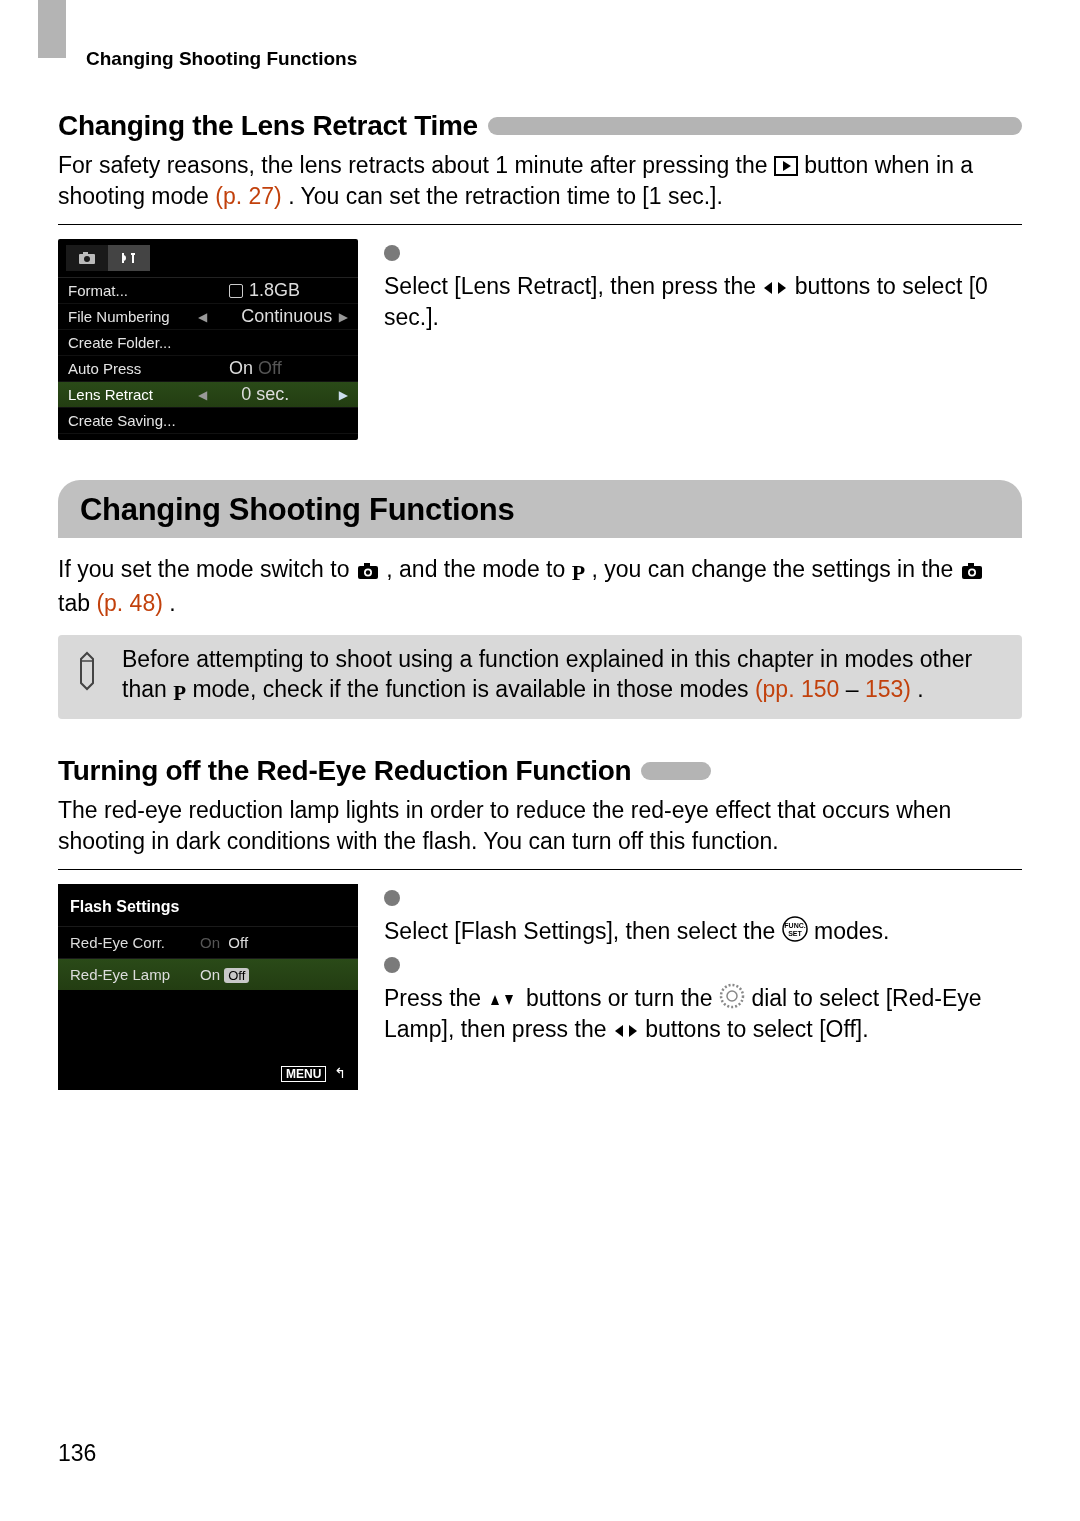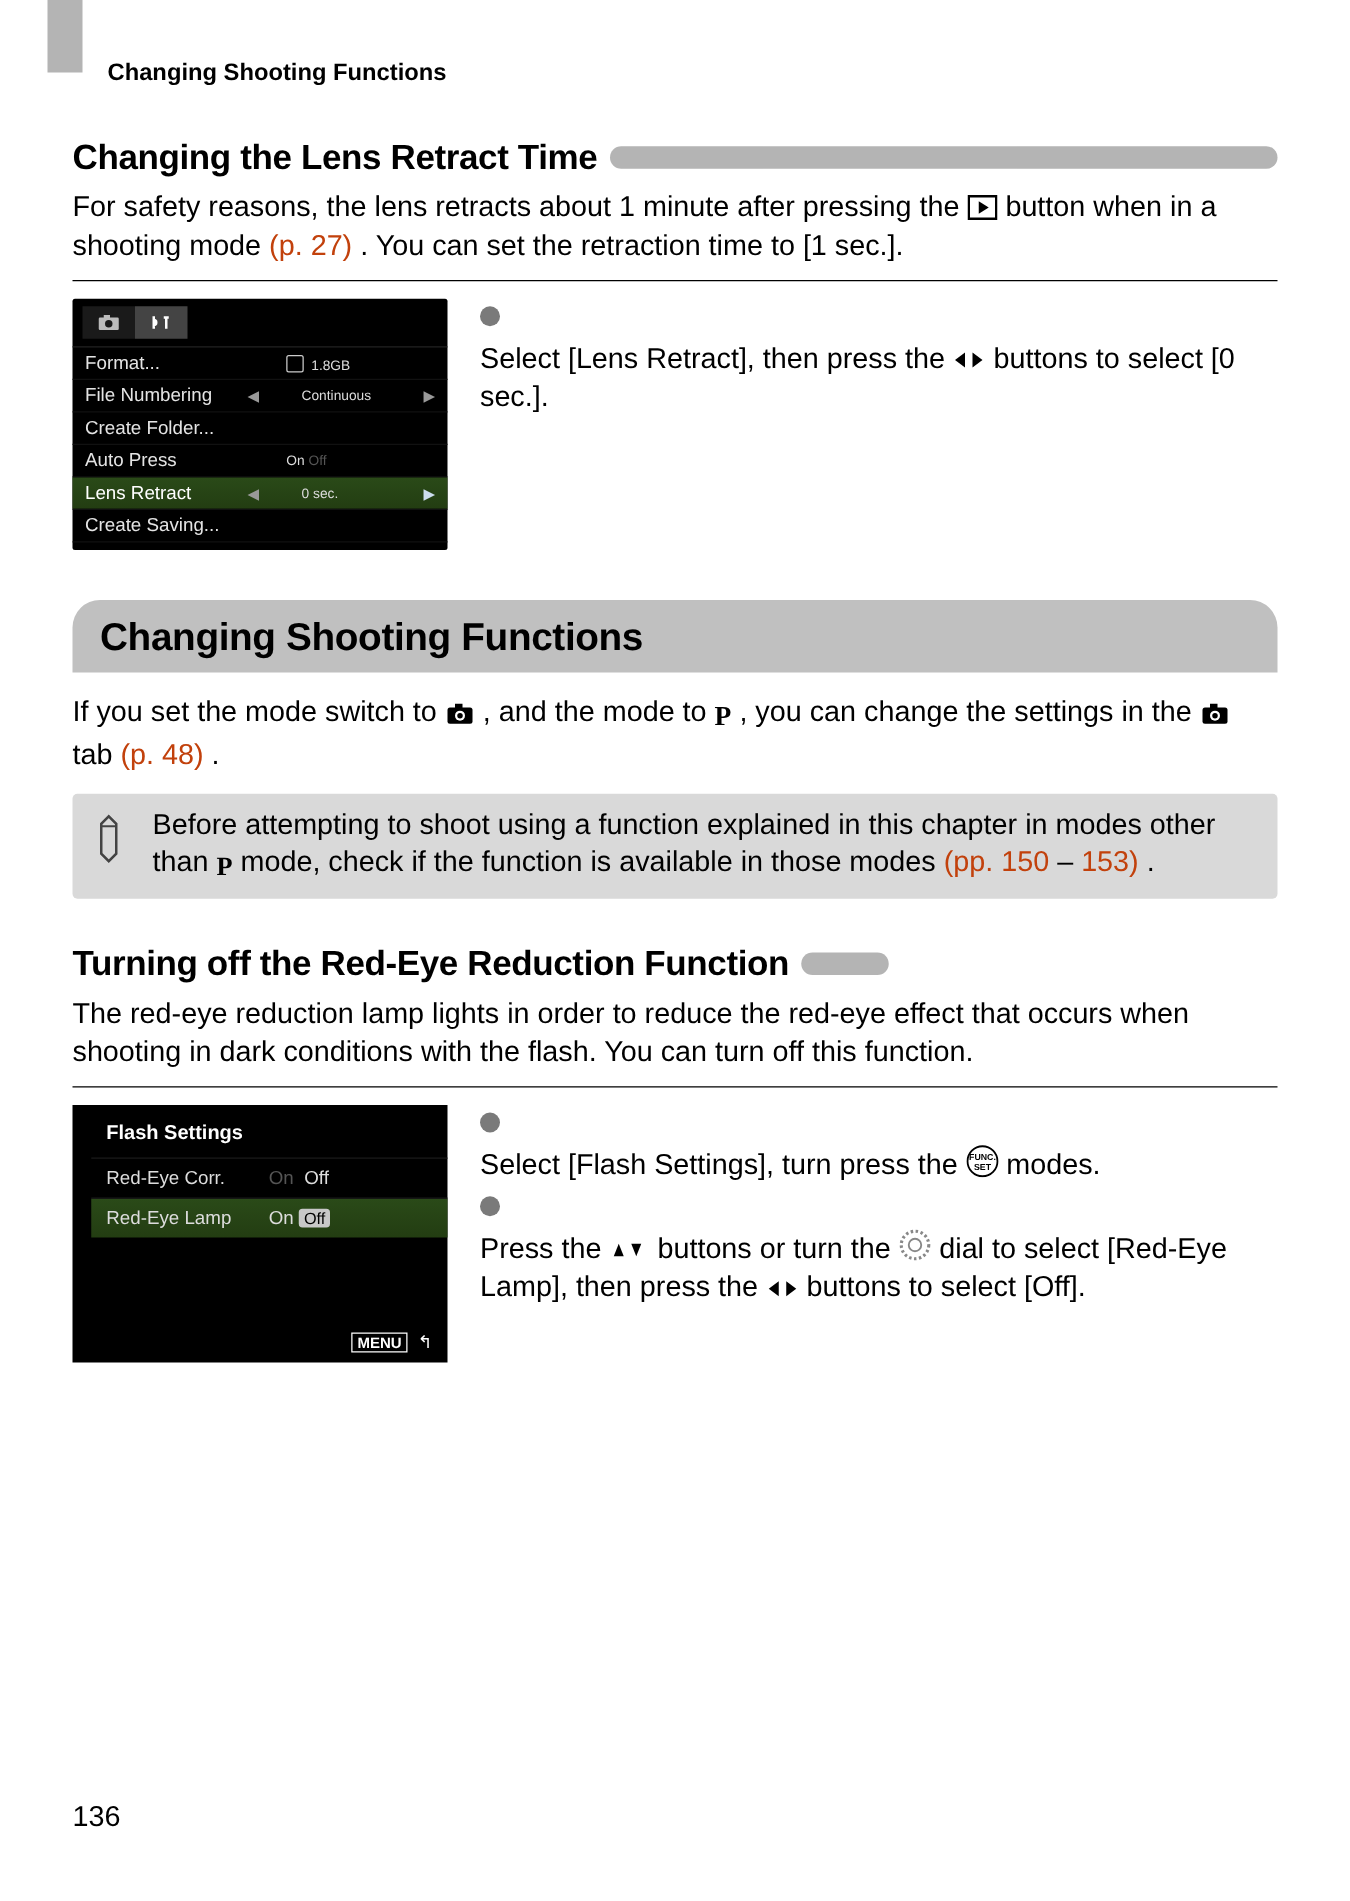--- a/index.html
+++ b/index.html
@@ -97,21 +97,21 @@
     height: 26px;
     padding: 0 10px;
     border-bottom: 1px solid #111;
     font-size: 15px;
   }
   .ss-row.sel {
     background: linear-gradient(#2a4a18, #233d12);
     color: #fff;
   }
   .ss-label { flex: 0 0 130px; }
-  .ss-val { flex: 1; color: #ddd; font-size: 11px; padding-left: 31px; }
+  .ss-val { flex: 1; color: #ddd; font-size: 18px; padding-left: 31px; }
   .ss-val .dim { color: #555; }
   .ss-arrow { color: #999; font-size: 12px; }
   .bullet-block { flex: 1; font-size: 23px; line-height: 1.35; }
   .bullet-line { display: flex; gap: 10px; margin-bottom: 4px; flex-direction: column; }
   .bullet-dot {
     width: 16px; height: 16px; border-radius: 50%;
     background: #7a7a7a; margin-top: 6px; flex-shrink: 0;
   }
   .inline-icon {
     display: inline-flex;
@@ -141,21 +141,21 @@
     margin-top: 4px;
   }
   .note-text { font-size: 23px; line-height: 1.3; }
   .ss2 {
     width: 300px;
     height: 206px;
     background: #000;
     color: #e4e4e4;
     flex-shrink: 0;
     font-size: 15px;
-    padding: 10px 0 0 15px;
+    padding: 10px 0 0 0;
     position: relative;
   }
   .ss2-title {
     color: #fff;
     font-weight: bold;
     font-size: 16px;
     padding: 4px 12px 10px 12px;
   }
   .ss2-row {
     display: flex;
@@ -368,21 +368,21 @@
     <div class="ss2-footer">
       <span class="menu-box">MENU</span>
       <span>↰</span>
     </div>
   </div>
 
   <div class="bullet-block">
     <div class="bullet-line">
       <div class="bullet-dot"></div>
       <div>
-        <span>Select [Flash Settings], turn press the </span>
+        <span>Select [Flash Settings], then select the </span>
         <span class="inline-icon">
           <svg width="26" height="26">
               <circle cx="13" cy="13" r="12" fill="none" stroke="#000" stroke-width="1.5"></circle>
               <text x="13" y="12" font-size="7" text-anchor="middle" font-family="Arial" font-weight="bold">FUNC.</text>
               <text x="13" y="20" font-size="7" text-anchor="middle" font-family="Arial" font-weight="bold">SET</text>
             </svg>
         </span>
         <span> modes.</span>
       </div>
     </div>

